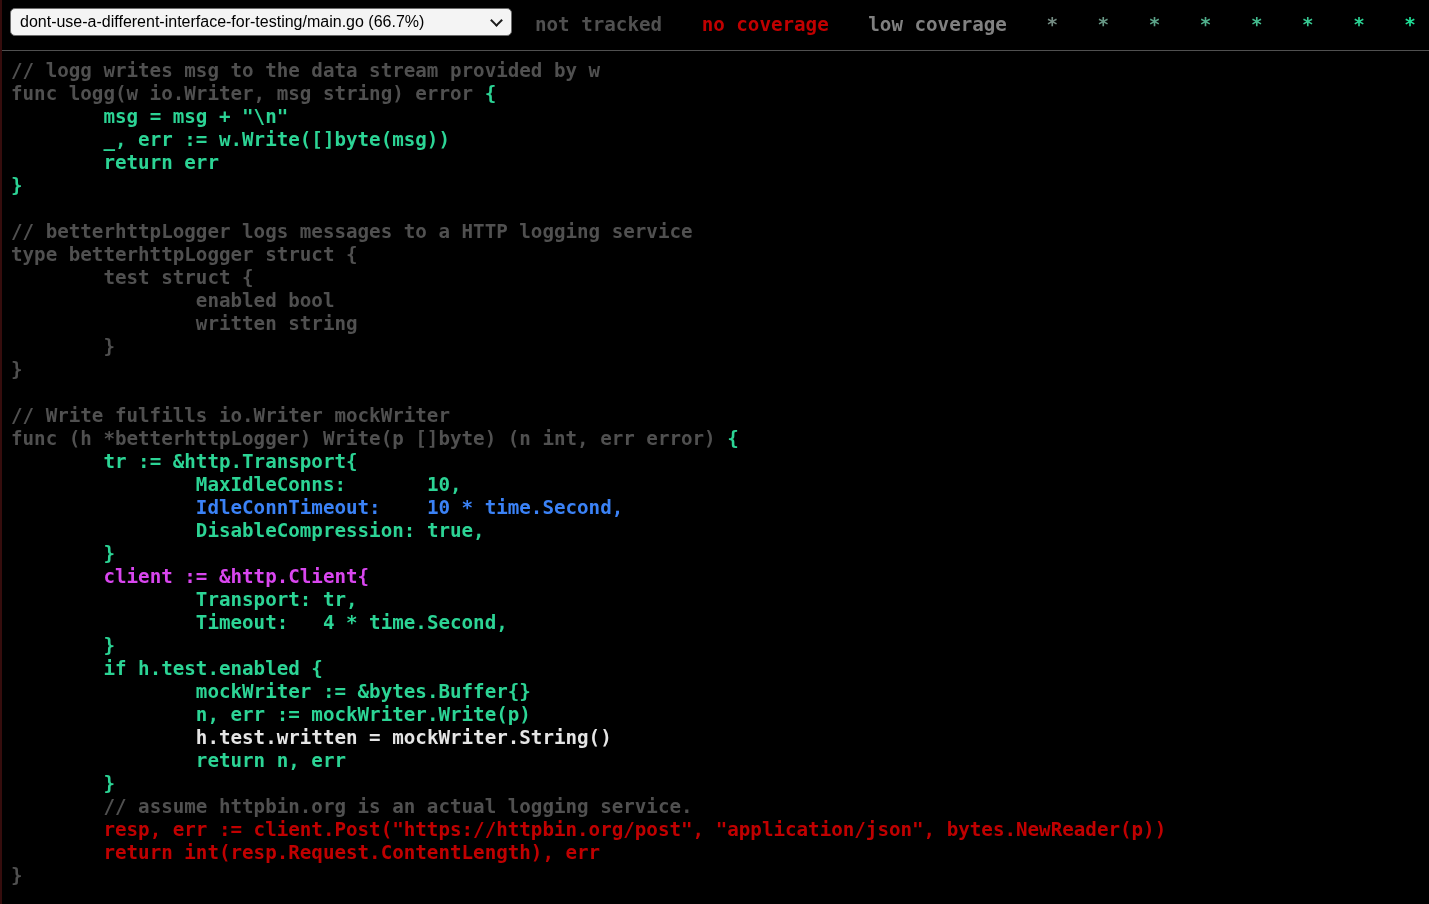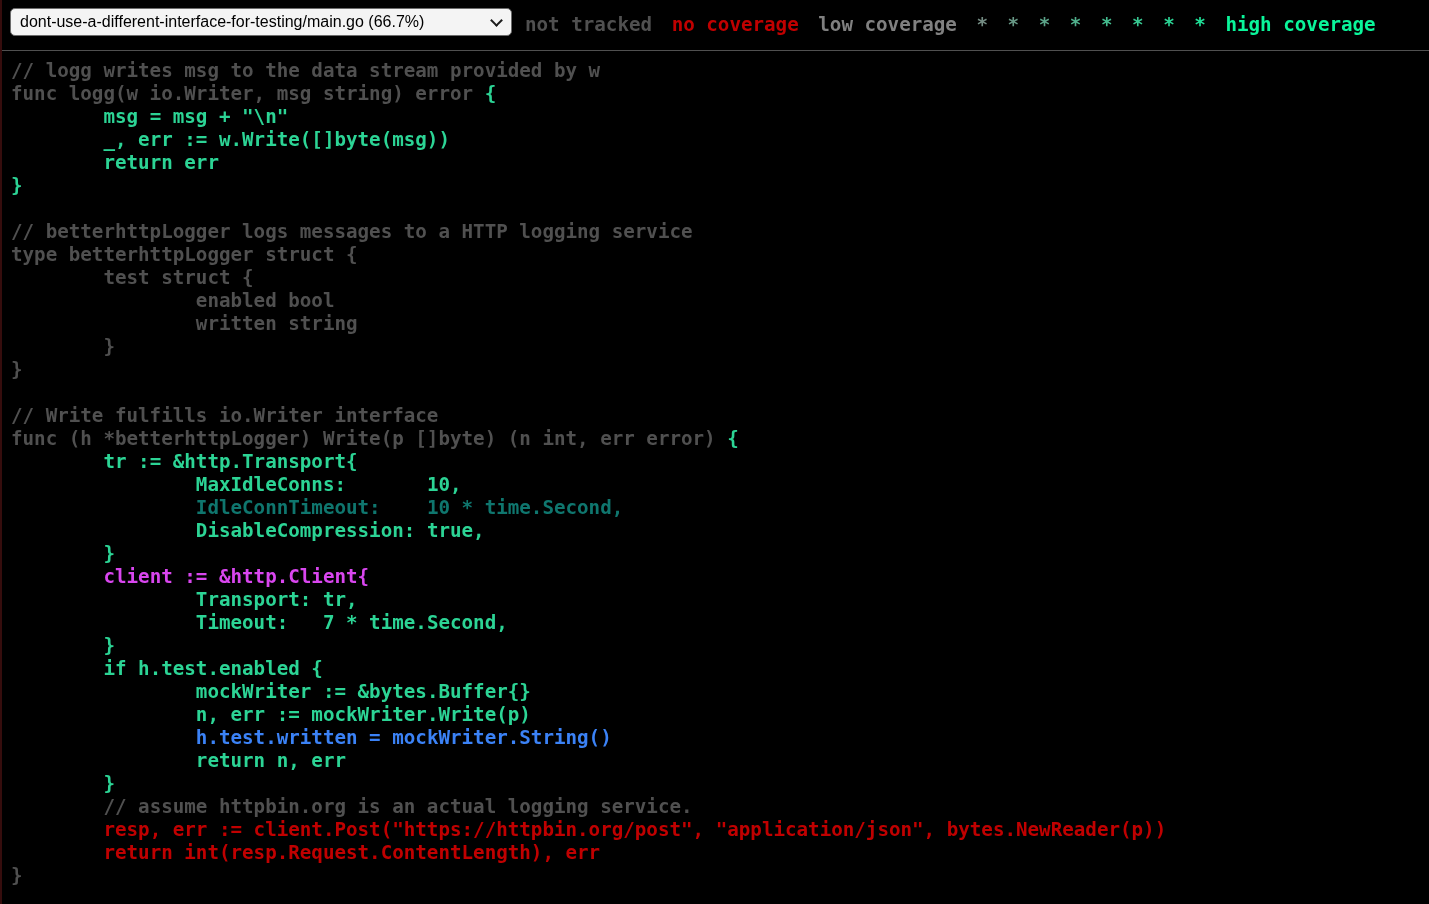--- a/index.html
+++ b/index.html
@@ -68,21 +68,21 @@
   #legend {
     position: absolute;
     left: 521px;
     top: 13px;
     font-family: "DejaVu Sans Mono", monospace;
     font-size: 19.2px;
     line-height: 23px;
     font-weight: bold;
     white-space: nowrap;
   }
-  #legend span { margin: 0 4px; text-align: center; }
+  #legend span { margin: 0 14px; text-align: center; }
   #content {
     position: relative;
   }
   pre.file {
     margin: 59px 0 0 11px;
     font-family: "DejaVu Sans Mono", monospace;
     font-size: 19.2px;
     line-height: 23px;
     font-weight: bold;
     white-space: pre;
@@ -116,35 +116,35 @@
 <span style="color: rgb(44, 212, 149);">}</span>
 
 <span style="color: rgb(80, 80, 80);">// betterhttpLogger logs messages to a HTTP logging service</span>
 <span style="color: rgb(80, 80, 80);">type betterhttpLogger struct {</span>
 <span style="color: rgb(80, 80, 80);">	test struct {</span>
 <span style="color: rgb(80, 80, 80); margin-top: 6px;">		enabled bool</span>
 <span style="color: rgb(80, 80, 80);">		written string</span>
 <span style="color: rgb(80, 80, 80);">	}</span>
 <span style="color: rgb(80, 80, 80);">}</span>
 
-<span style="color: rgb(80, 80, 80);">// Write fulfills io.Writer interface</span>
+<span style="color: rgb(80, 80, 80);">// Write fulfills io.Writer mockWriter</span>
 <span style="color: rgb(80, 80, 80);">func (h *betterhttpLogger) Write(p []byte) (n int, err error) </span><span style="color: rgb(44, 212, 149);">{</span>
 <span style="color: rgb(44, 212, 149); text-align: right;">	tr := &amp;http.Transport{</span>
 <span style="color: rgb(44, 212, 149);">		MaxIdleConns:       10,</span>
-<span style="color: #0f766e;">		IdleConnTimeout:    10 * time.Second,</span>
+<span style="color: #3b82f6;">		IdleConnTimeout:    10 * time.Second,</span>
 <span style="color: rgb(44, 212, 149);">		DisableCompression: true,</span>
 <span style="color: rgb(44, 212, 149);">	}</span>
 <span style="color: #d946ef;">	client := &amp;http.Client{</span>
 <span style="color: rgb(44, 212, 149);">		Transport: tr,</span>
-<span style="color: rgb(44, 212, 149);">		Timeout:   7 * time.Second,</span>
+<span style="color: rgb(44, 212, 149);">		Timeout:   4 * time.Second,</span>
 <span style="color: rgb(44, 212, 149);">	}</span>
 <span style="color: rgb(44, 212, 149);">	if h.test.enabled {</span>
 <span style="color: rgb(44, 212, 149);">		mockWriter := &amp;bytes.Buffer{}</span>
 <span style="color: rgb(44, 212, 149);">		n, err := mockWriter.Write(p)</span>
-<span style="color: #3b82f6;">		h.test.written = mockWriter.String()</span>
+<span style="color: #e5e5e5;">		h.test.written = mockWriter.String()</span>
 <span style="color: rgb(44, 212, 149);">		return n, err</span>
 <span style="color: rgb(44, 212, 149);">	}</span>
 <span style="color: rgb(80, 80, 80);">	// assume httpbin.org is an actual logging service.</span>
 <span style="color: rgb(192, 0, 0);">	resp, err := client.Post("https://httpbin.org/post", "application/json", bytes.NewReader(p))</span>
 <span style="color: rgb(192, 0, 0); text-align: center;">	return int(resp.Request.ContentLength), err</span>
 <span style="color: rgb(80, 80, 80);">}</span>
 </pre>
 </div>
 
 </body></html>

